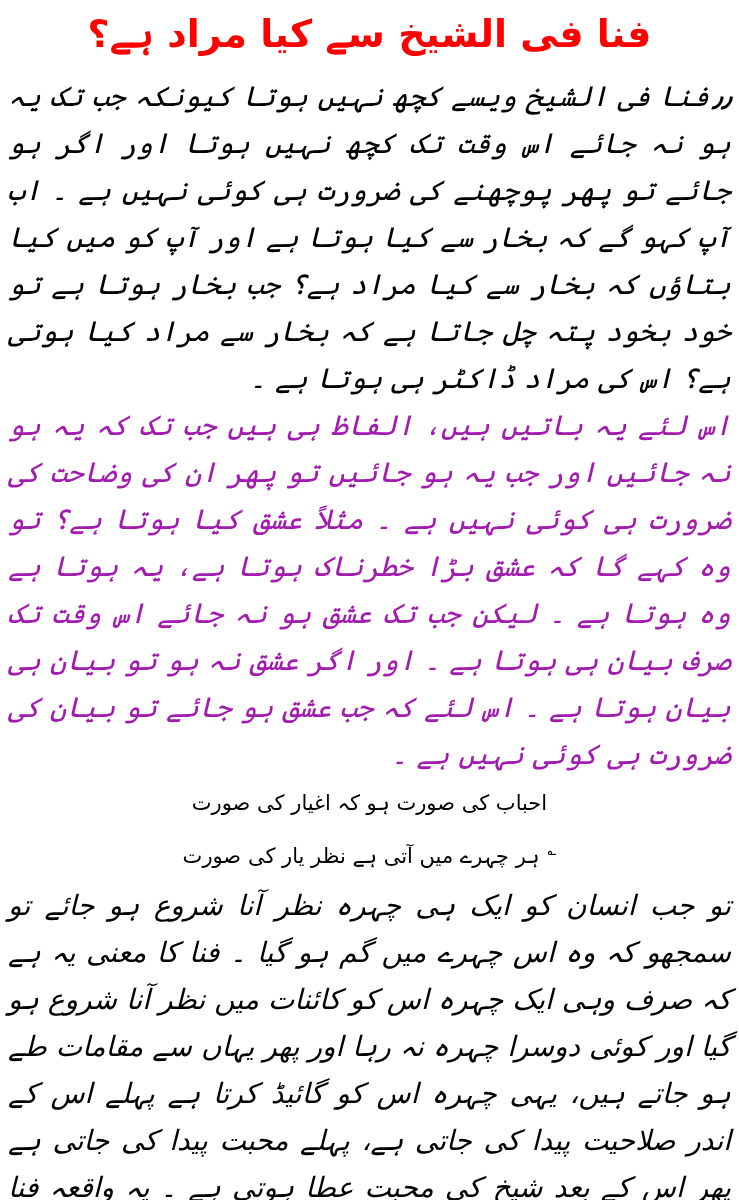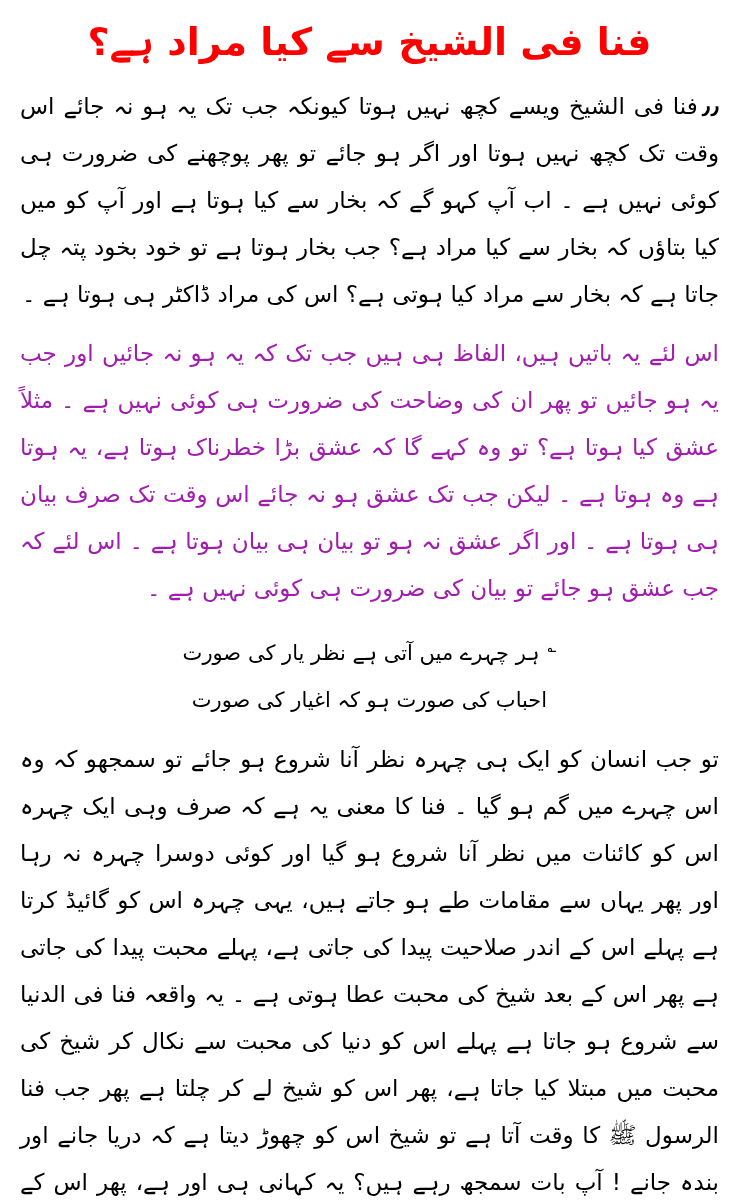--- a/index.html
+++ b/index.html
@@ -1,28 +1,28 @@
 <!DOCTYPE html>
 <html lang="ur" dir="rtl"><head>
 <meta charset="utf-8">
 <style>
   html,body{margin:0;padding:0;background:#ffffff;}
   .page{
     width:739px;height:1200px;margin:0 auto;background:#ffffff;
-    box-sizing:border-box;padding:12px 8px 0 8px;overflow:hidden;
+    box-sizing:border-box;padding:4px 8px 0 8px;overflow:hidden;
     font-family:"DejaVu Sans",sans-serif;direction:rtl;
   }
   .title{
     margin:2px 0 10px 0;text-align:center;color:#ff0000;
     font-size:38px;font-weight:bold;line-height:1.5;
     font-family:"DejaVu Sans",sans-serif;
   }
   .para{
-    margin:12px;color:#000000;font-size:23px;line-height:47px;
-    text-align:justify;text-justify:inter-word;direction:rtl;
+    margin:0;color:#000000;font-size:28px;line-height:47px;
+    text-align:justify;text-justify:inter-word;direction:rtl;font-style:italic;
   }
   .para.blue{color:#a21caf;}
   .quote-mark{font-weight:bold;letter-spacing:-2px;padding-left:4px;}
   .verse{
     margin:2px 0;text-align:center;color:#000000;
     font-size:21px;line-height:47px;direction:rtl;
   }
   .verse-line{white-space:nowrap;}
   .verse-mark{font-size:15px;vertical-align:super;padding-left:8px;color:#000;}
 </style>
@@ -32,19 +32,19 @@
 <div class="page">
 
   <h1 class="title">فنا فی الشیخ سے کیا مراد ہے؟</h1>
 
   <p class="para"><span class="quote-mark">٫٫</span><span>فنا فی الشیخ ویسے کچھ نہیں ہوتا کیونکہ جب تک یہ ہو نہ جائے اس وقت تک کچھ نہیں ہوتا اور اگر ہو جائے تو پھر پوچھنے کی ضرورت ہی کوئی نہیں ہے ۔ اب آپ کہو گے کہ بخار سے کیا ہوتا ہے اور آپ کو میں کیا بتاؤں کہ بخار سے کیا مراد ہے؟ جب بخار ہوتا ہے تو خود بخود پتہ چل جاتا ہے کہ بخار سے مراد کیا ہوتی ہے؟ اس کی مراد ڈاکٹر ہی ہوتا ہے ۔</span></p>
 
   <p class="para blue">اس لئے یہ باتیں ہیں، الفاظ ہی ہیں جب تک کہ یہ ہو نہ جائیں اور جب یہ ہو جائیں تو پھر ان کی وضاحت کی ضرورت ہی کوئی نہیں ہے ۔ مثلاً عشق کیا ہوتا ہے؟ تو وہ کہے گا کہ عشق بڑا خطرناک ہوتا ہے، یہ ہوتا ہے وہ ہوتا ہے ۔ لیکن جب تک عشق ہو نہ جائے اس وقت تک صرف بیان ہی ہوتا ہے ۔ اور اگر عشق نہ ہو تو بیان ہی بیان ہوتا ہے ۔ اس لئے کہ جب عشق ہو جائے تو بیان کی ضرورت ہی کوئی نہیں ہے ۔</p>
 
 
   <div class="verse">
+    <div class="verse-line">احباب کی صورت ہو کہ اغیار کی صورت</div>
     <div class="verse-line"><span class="verse-mark">؎</span><span>ہر چہرے میں آتی ہے نظر یار کی صورت</span></div>
-    <div class="verse-line">احباب کی صورت ہو کہ اغیار کی صورت</div>
   </div>
 
   <p class="para">تو جب انسان کو ایک ہی چہرہ نظر آنا شروع ہو جائے تو سمجھو کہ وہ اس چہرے میں گم ہو گیا ۔ فنا کا معنی یہ ہے کہ صرف وہی ایک چہرہ اس کو کائنات میں نظر آنا شروع ہو گیا اور کوئی دوسرا چہرہ نہ رہا اور پھر یہاں سے مقامات طے ہو جاتے ہیں، یہی چہرہ اس کو گائیڈ کرتا ہے پہلے اس کے اندر صلاحیت پیدا کی جاتی ہے، پہلے محبت پیدا کی جاتی ہے پھر اس کے بعد شیخ کی محبت عطا ہوتی ہے ۔ یہ واقعہ فنا فی الدنیا سے شروع ہو جاتا ہے پہلے اس کو دنیا کی محبت سے نکال کر شیخ کی محبت میں مبتلا کیا جاتا ہے، پھر اس کو شیخ لے کر چلتا ہے پھر جب فنا الرسول ﷺ کا وقت آتا ہے تو شیخ اس کو چھوڑ دیتا ہے کہ دریا جانے اور بندہ جانے ! آپ بات سمجھ رہے ہیں؟ یہ کہانی ہی اور ہے، پھر اس کے بعد فنا فی اللہ کا مقام ہے اور اس کے بعد بقا باللہ کا مقام ہے کہ اب جو ہو سو ہو ۔ تو یہ صرف محبت کے درجے ہیں اور اصل محبت اللہ سے ہے ۔ یہ بات یاد رکھنا کہ محبت کرنیوالا کہیں اللہ کا گلہ نہ کر بیٹھے کیونکہ یہ محبت (درحقیقت) صرف اللہ سے ہی محبت ہے ۔ اور وہ محبت جس کو وہ ترک نہیں کر سکتا وہ آزمائش میں رہتی ہے، وہ ناجائز قبضہ ہے، مخالفانہ قبضہ ہے، منعم کی بجائے، نعمت کا</p>
 
 </div>
 
 </body></html>

